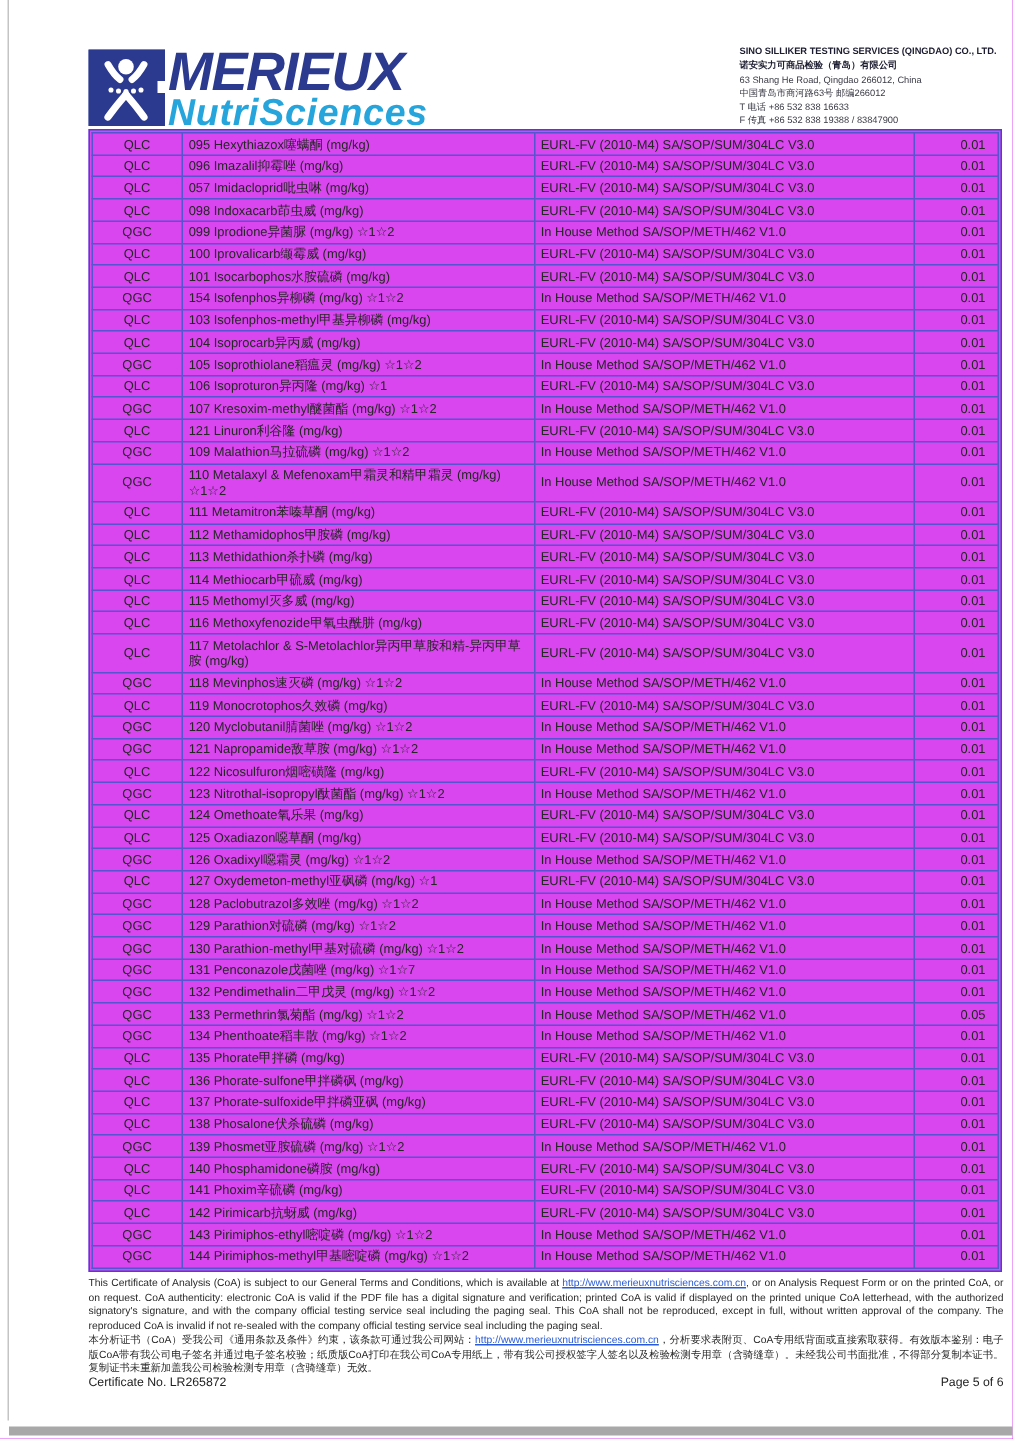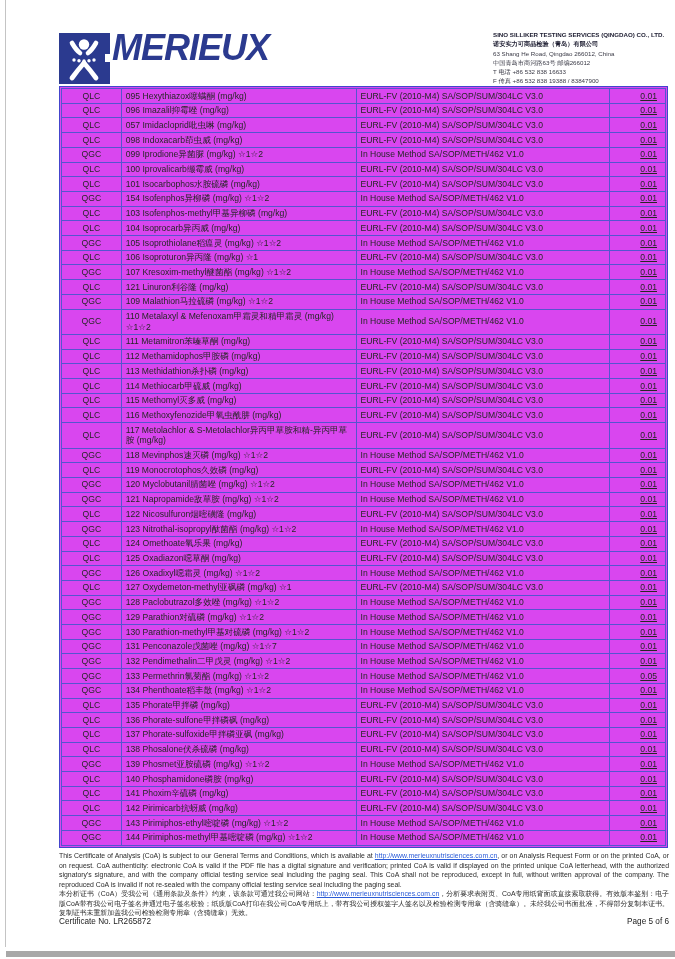--- a/index.html
+++ b/index.html
@@ -31,21 +31,21 @@
   table{border-collapse:collapse;width:100%;table-layout:fixed;}
   td{
     border:1px solid #5555cf;
     font-size:8.6px;line-height:10.7px;
     padding:1.5px 4px;color:#262626;
     overflow:hidden;word-wrap:break-word;
   }
   td.code{text-align:center;width:56px;}
   td.analyte{width:220px;}
   td.method{width:238px;}
-  td.value{width:52px;text-align:right;padding-right:8px;text-decoration:underline;}
+  td.value{width:52px;text-align:right;padding-right:8px;}
 
   
   .disclaimer{
     position:absolute;left:59px;top:851px;width:610px;
     font-size:6.9px;line-height:9.5px;color:#2a2a2a;text-align:justify;
   }
   .disclaimer a{color:#2a5bd7;text-decoration:underline;}
   .footer-row{position:absolute;left:59px;top:917px;width:610px;font-size:8.2px;color:#222;}
   .footer-row .pageno{float:right;text-align:right;}
 </style>
@@ -68,20 +68,21 @@
         <circle cx="25" cy="28" r="1.7" fill="#ffffff"></circle>
         <circle cx="30" cy="27.7" r="1.7" fill="#ffffff"></circle>
         <circle cx="35" cy="27" r="1.7" fill="#ffffff"></circle>
         <path d="M25 30 Q18 38 13 45" stroke="#ffffff" stroke-width="4.8" fill="none" stroke-linecap="round"></path>
         <path d="M25 30 Q32 38 37 45" stroke="#ffffff" stroke-width="4.8" fill="none" stroke-linecap="round"></path>
         <rect x="46" y="21" width="5" height="8" fill="#ffffff"></rect>
       </svg>
     </div>
     <div class="brand">
       <div class="brand-top">MERIEUX</div>
+      <div class="brand-bottom">NutriSciences</div>
     </div>
   </div>
   <div class="company">
     <div class="b">SINO SILLIKER TESTING SERVICES (QINGDAO) CO., LTD.</div>
     <div class="b">诺安实力可商品检验（青岛）有限公司</div>
     <div>63 Shang He Road, Qingdao 266012, China</div>
     <div>中国青岛市商河路63号 邮编266012</div>
     <div>T 电话 +86 532 838 16633</div>
     <div>F 传真 +86 532 838 19388 / 83847900</div>
   </div>

